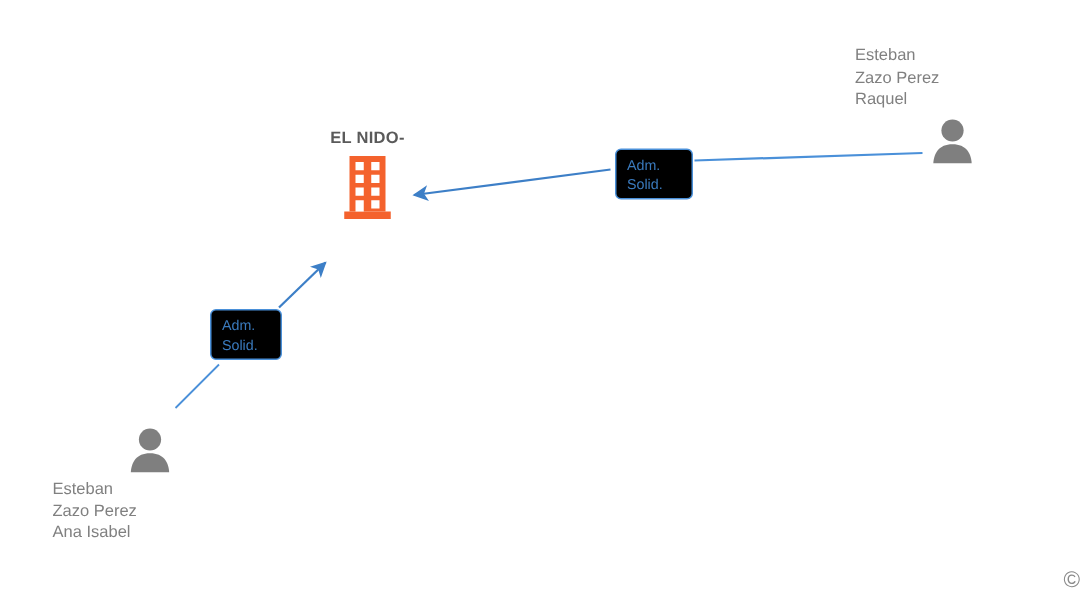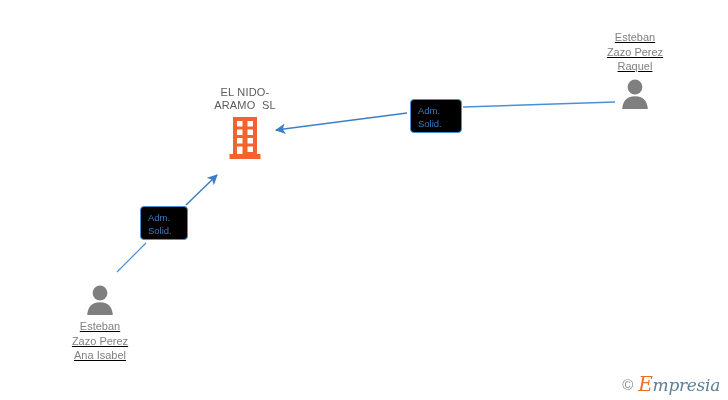--- a/index.html
+++ b/index.html
@@ -27,39 +27,37 @@
     pointer-events: none;
   }
 
   
   .company-node {
     position: absolute;
     text-align: center;
   }
   .company-title {
     font-size: 11px;
-    font-weight: normal;
+    font-weight: bold;
     color: #5a5a5a;
     line-height: 13px;
     letter-spacing: 0.2px;
     white-space: pre;
   }
   .company-icon {
     margin: 5px auto 0 auto;
     width: 34px;
     height: 42px;
     display: block;
   }
 
   
   .person-node {
     position: absolute;
-    text-align: center;
     width: 130px;
-    text-decoration: underline;
   }
   .person-name {
     font-size: 11px;
     color: #808080;
     line-height: 14.5px;
     white-space: pre-line;
   }
   .person-icon {
     width: 34px;
     height: 30px;
@@ -129,21 +127,20 @@
     <path d="M 407 113 L 276 130" stroke="#3d7fc7" stroke-width="1.5" fill="none" marker-end="url(#arrow-left)"></path>
 
     <path d="M 117 272 L 146 243" stroke="#4a90d9" stroke-width="1.2" fill="none"></path>
 
     <path d="M 186 205 L 217 175" stroke="#3d7fc7" stroke-width="1.5" fill="none" marker-end="url(#arrow-left)"></path>
   </svg>
 
   <div class="company-node" style="left:185px; top:86px; width:120px;">
     <div>
       <div class="company-title">EL NIDO-</div>
-      <div class="company-title">ARAMO  SL</div>
     </div>
     <svg class="company-icon" viewBox="0 0 34 42" xmlns="http://www.w3.org/2000/svg">
 
       <rect x="5" y="0" width="24" height="37" fill="#f4622d"></rect>
 
       <rect x="1.5" y="37" width="31" height="5" fill="#f4622d"></rect>
 
       <rect x="9" y="4" width="5.5" height="5.5" fill="#ffffff"></rect>
       <rect x="19.5" y="4" width="5.5" height="5.5" fill="#ffffff"></rect>
       <rect x="9" y="12.5" width="5.5" height="5.5" fill="#ffffff"></rect>
@@ -177,16 +174,15 @@
   </div>
 
   <div class="rel-label" style="left:410px; top:99px; width:52px; height:34px;">Adm.
 Solid.</div>
 
   <div class="rel-label" style="left:140px; top:206px; width:48px; height:34px;">Adm.
 Solid.</div>
 
   <div class="watermark">
     <span class="wm-copy">©</span>
-    <span class="wm-word"><span class="wm-e">E</span><span>mpresia</span></span>
   </div>
 
 </div>
 
 </body></html>

